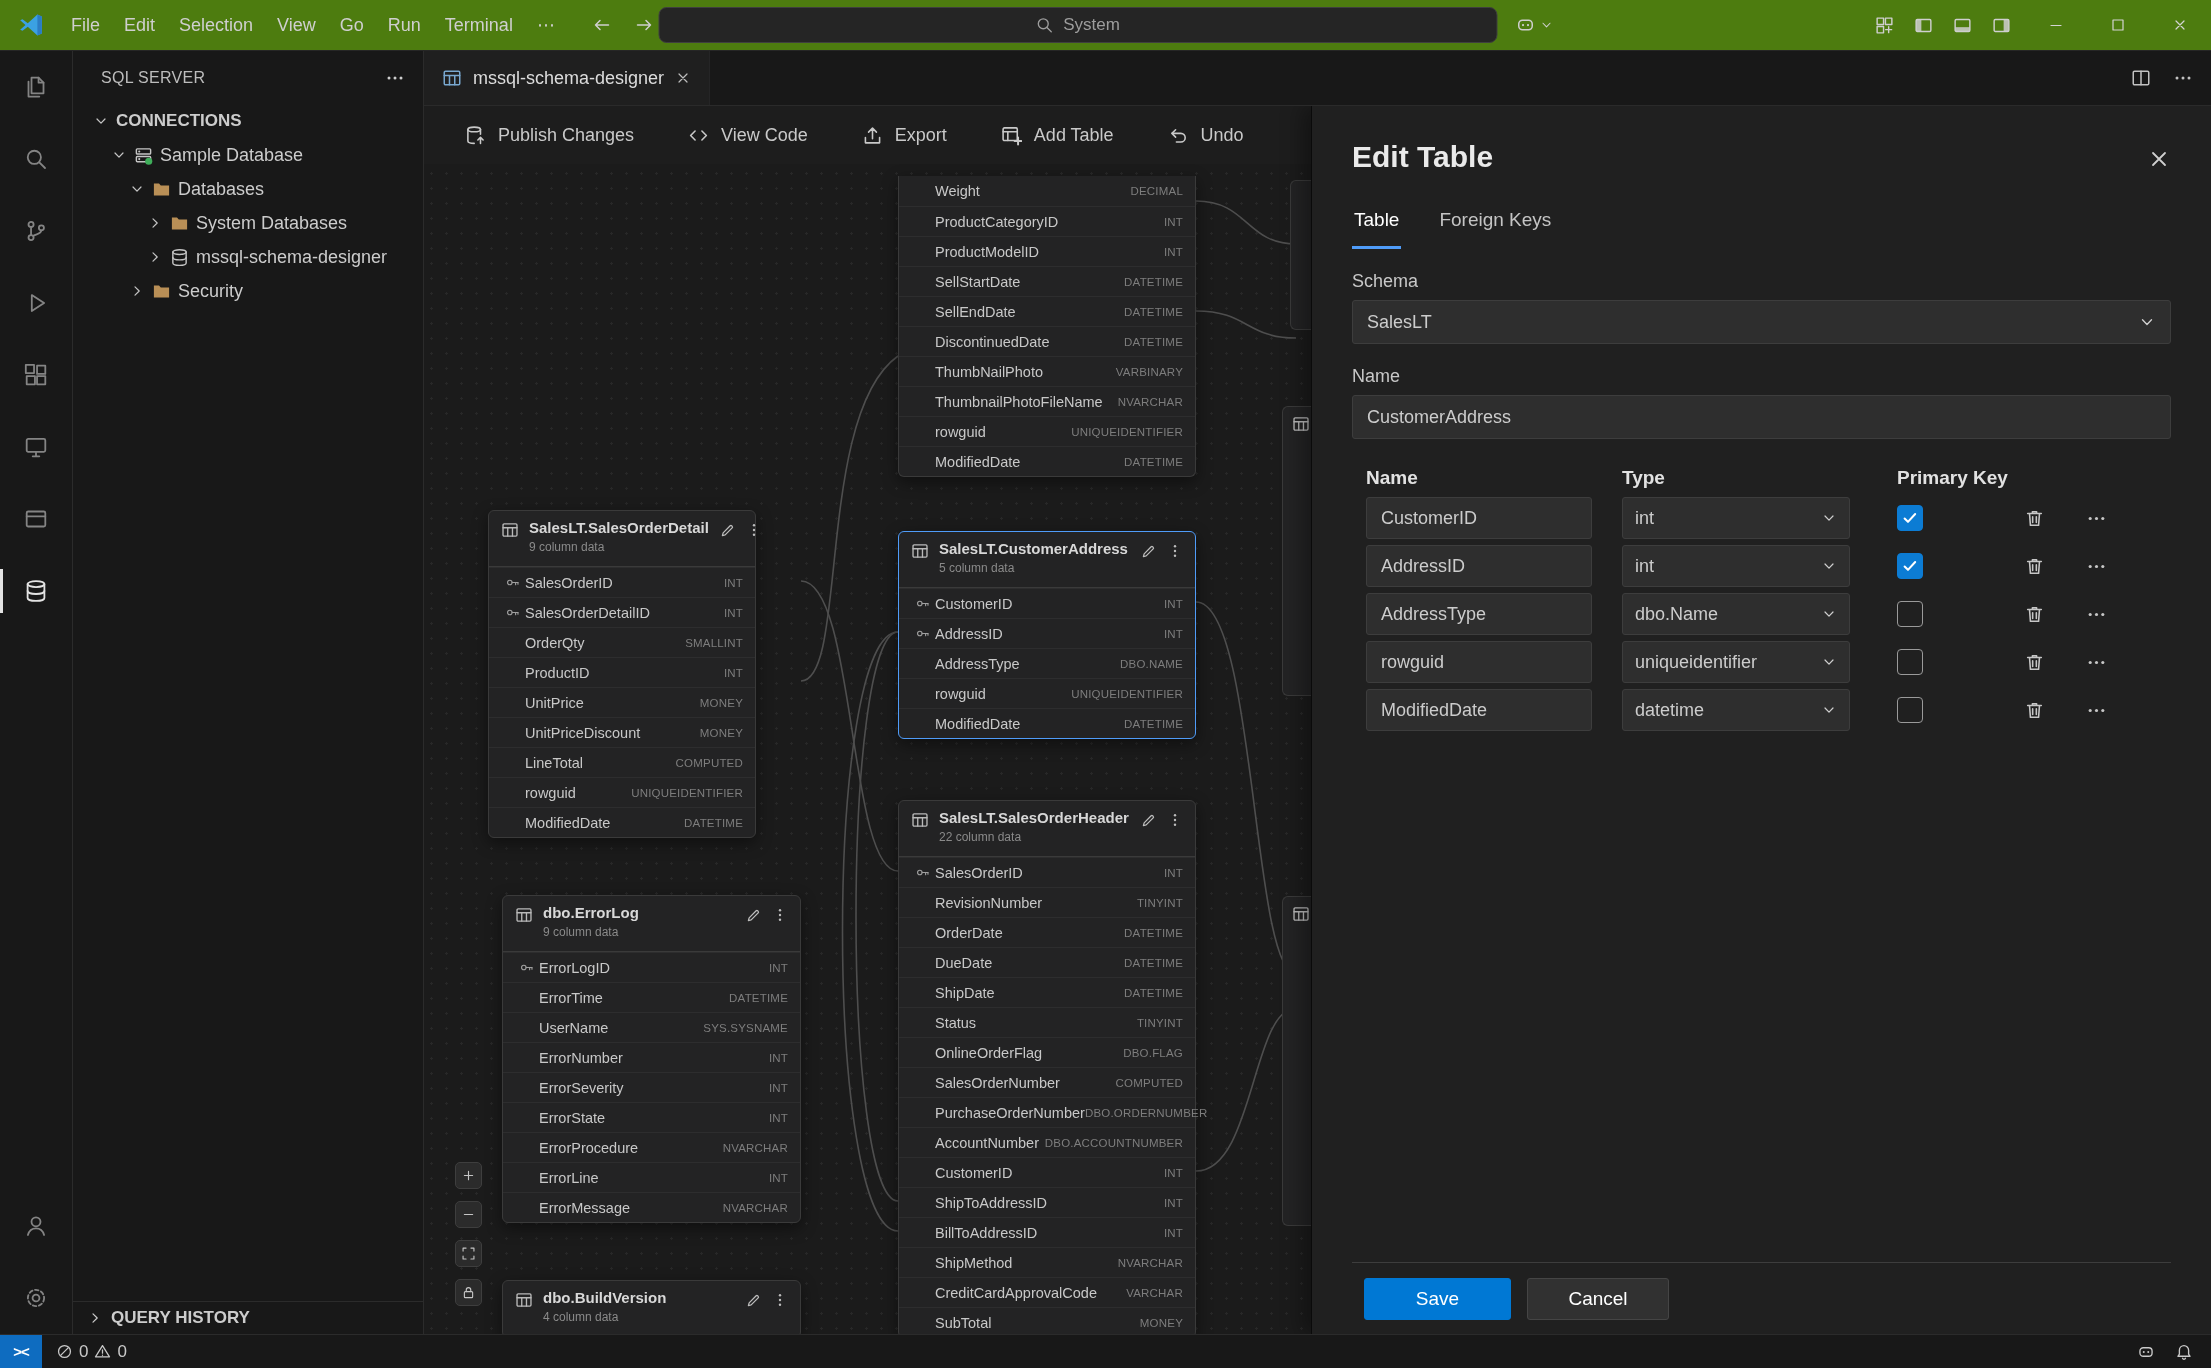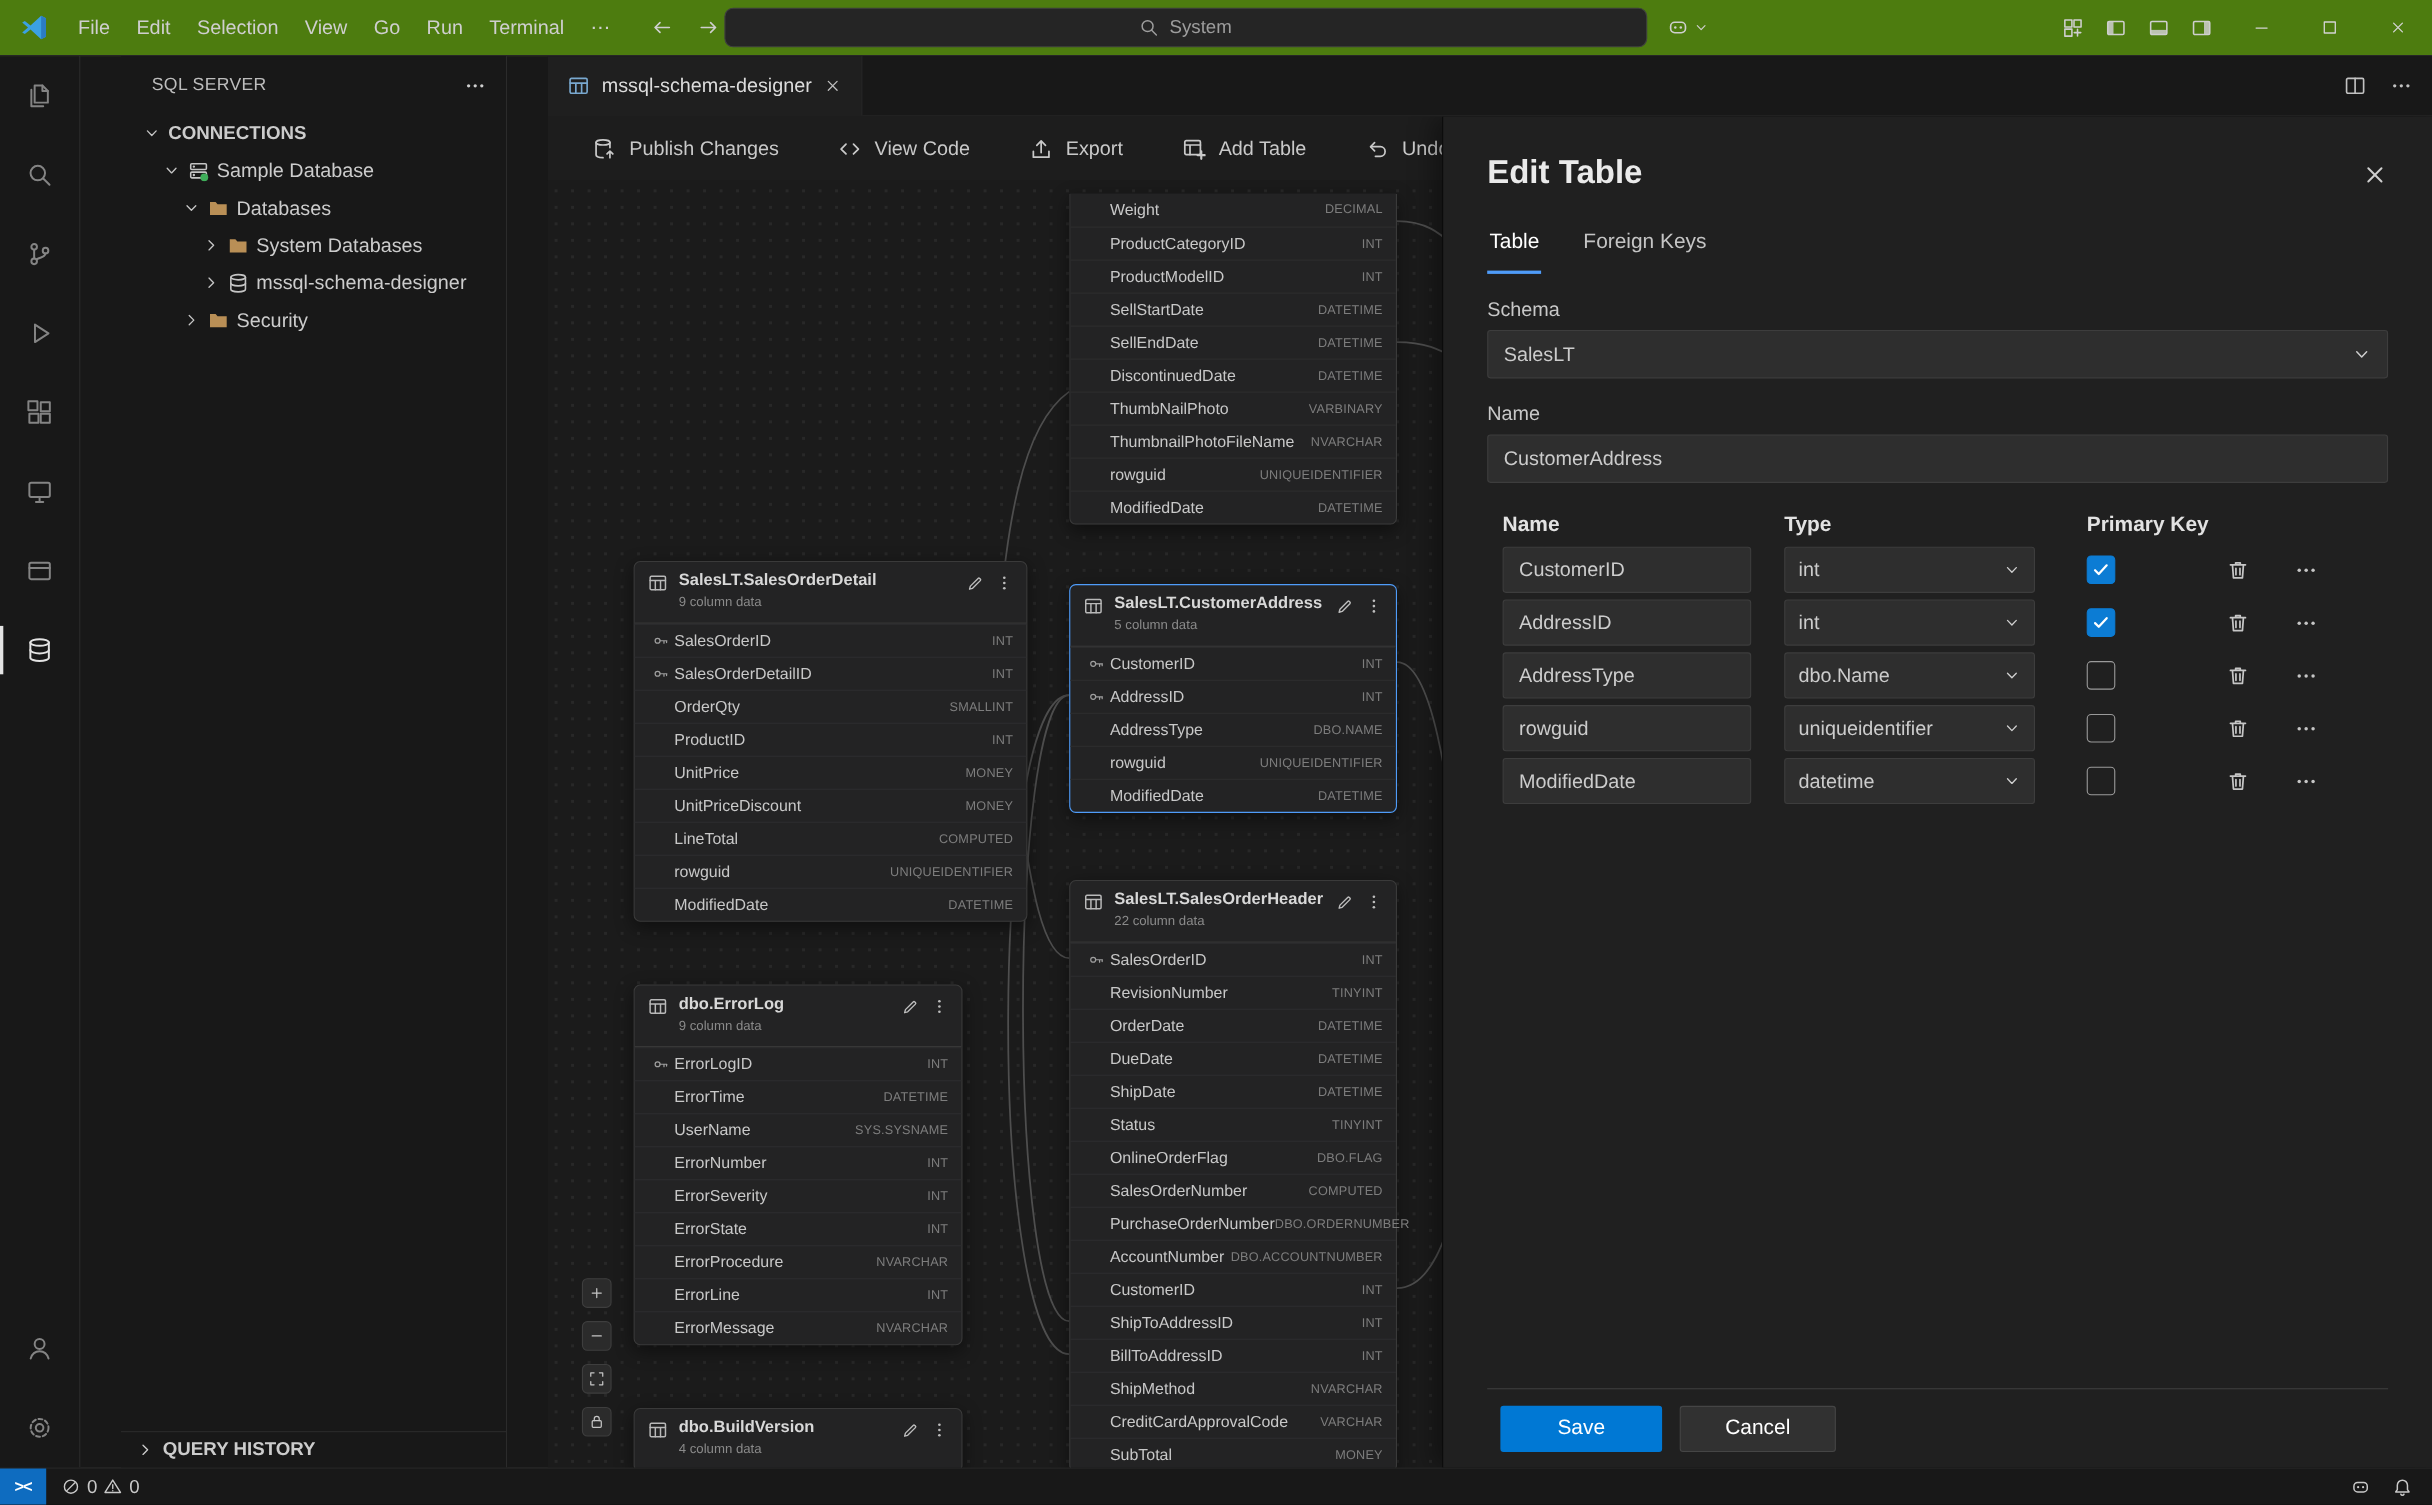--- a/index.html
+++ b/index.html
@@ -20,21 +20,21 @@
   .menu-item{padding:7px 11px;border-radius:6px;color:#cfcfcf;font-size:18px;white-space:nowrap;}
   .nav-arrows{display:flex;align-items:center;gap:22px;margin-left:26px;color:#cfcfcf;}
   .center-wrap{position:absolute;left:50%;transform:translateX(-50%);display:flex;align-items:center;gap:18px;}
   .search-box{width:839px;height:36px;background:#252525;border:1px solid #3f3f3f;border-radius:8px;display:flex;align-items:center;justify-content:center;gap:10px;color:#9d9d9d;font-size:17px;}
   .copilot-box{display:flex;align-items:center;gap:4px;color:#cfcfcf;}
   .tb-icons{margin-left:auto;display:flex;align-items:center;gap:20px;color:#cfcfcf;margin-right:14px;}
   .win-controls{display:flex;align-items:stretch;height:51px;}
   .win-btn{width:62px;display:flex;align-items:center;justify-content:center;color:#d4d4d4;}
 
   
-  .main{display:flex;height:1283px;gap:37px;}
+  .main{display:flex;height:1283px;}
   .activitybar{width:73px;background:#181818;border-right:1px solid #2b2b2b;display:flex;flex-direction:column;align-items:stretch;}
   .ab-item{height:72px;display:flex;align-items:center;justify-content:center;color:#848484;position:relative;}
   .ab-item.active{color:#e3e3e3;}
   .ab-item.active::before{content:"";position:absolute;left:0;top:14px;bottom:14px;width:2.5px;background:#e3e3e3;}
   .ab-spacer{flex:1;}
 
   .sidebar{width:351px;background:#181818;border-right:1px solid #2b2b2b;position:relative;}
   .sidebar-header{height:53px;display:flex;align-items:center;padding:0 18px 0 28px;}
   .sidebar-title{font-size:16px;color:#bdbdbd;letter-spacing:.3px;}
   .sidebar-actions{margin-left:auto;color:#cfcfcf;}
@@ -515,21 +515,21 @@
                   <span class="kspace"></span>
                   <span class="cname">rowguid</span>
                   <span class="ctype">UNIQUEIDENTIFIER</span>
                 </div>
                 <div class="nrow">
                   <span class="kspace"></span>
                   <span class="cname">ModifiedDate</span>
                   <span class="ctype">DATETIME</span>
                 </div>
               </div>
-              <div class="node" style="left:78px;top:404px;width:358px">
+              <div class="node" style="left:64px;top:404px;width:268px">
                 <div class="nhead">
                   <span class="icon i18 nicon">
                     <svg viewBox="0 0 16 16" fill="none" stroke="currentColor" stroke-width="1.2" stroke-linecap="round" stroke-linejoin="round">
                       <rect x="1.8" y="2.6" width="12.4" height="10.8" rx="1"></rect>
                       <path d="M1.8 6h12.4M6 6v7.4M10.2 6v7.4"></path>
                     </svg>
                   </span>
                   <div class="nht">
                     <div class="ntitle">SalesLT.SalesOrderDetail</div>
                     <div class="nsub">9 column data</div>

